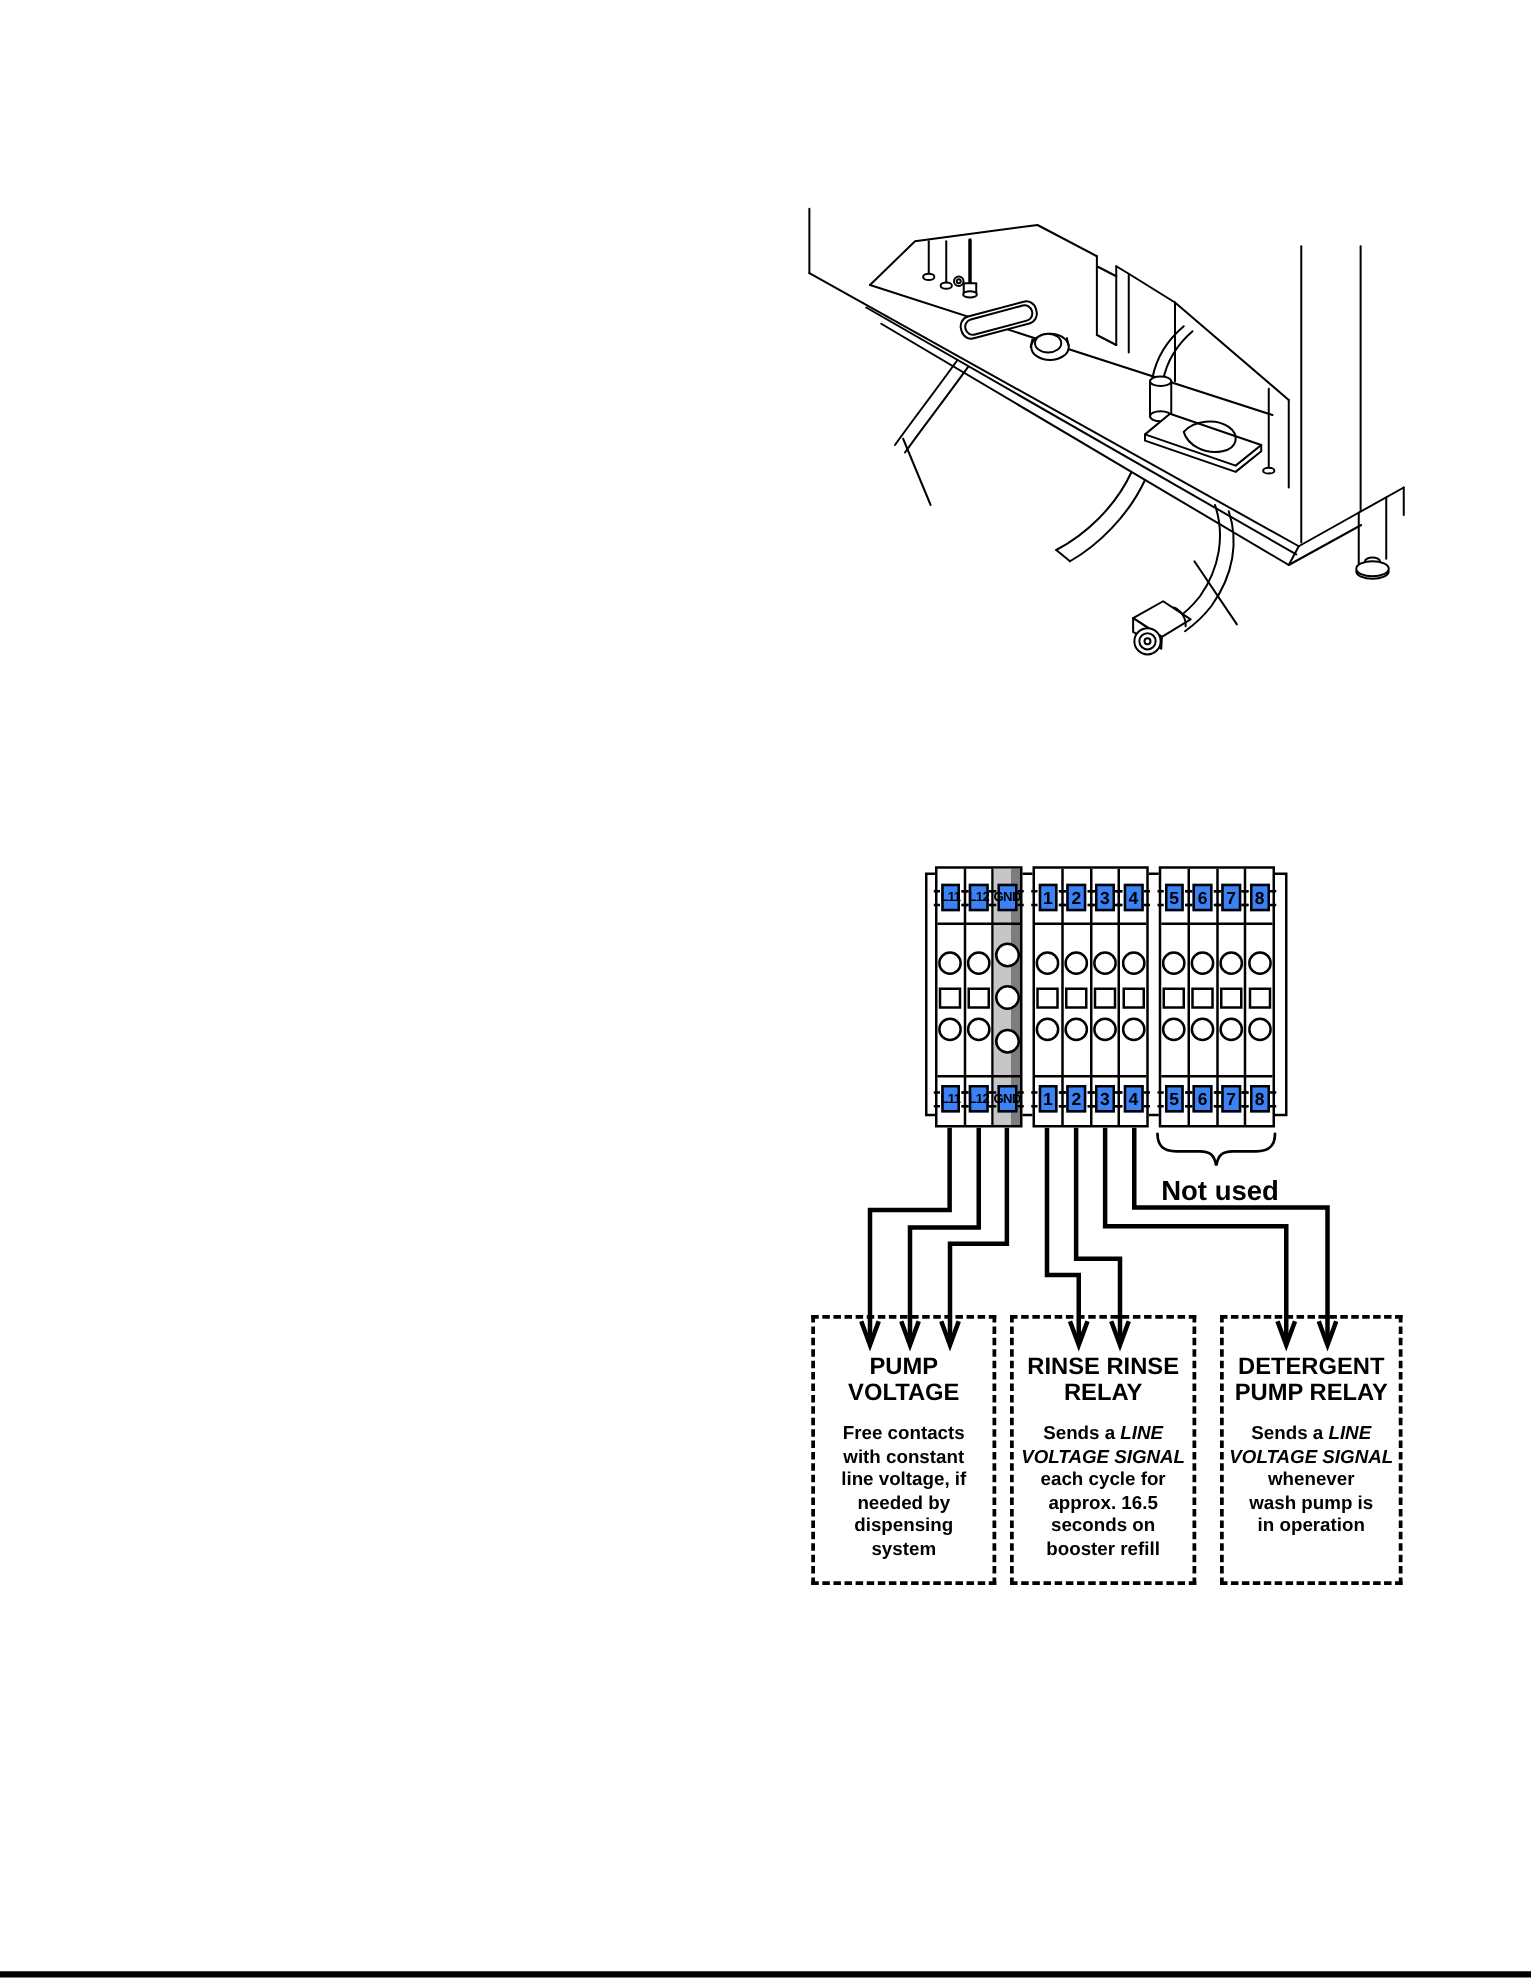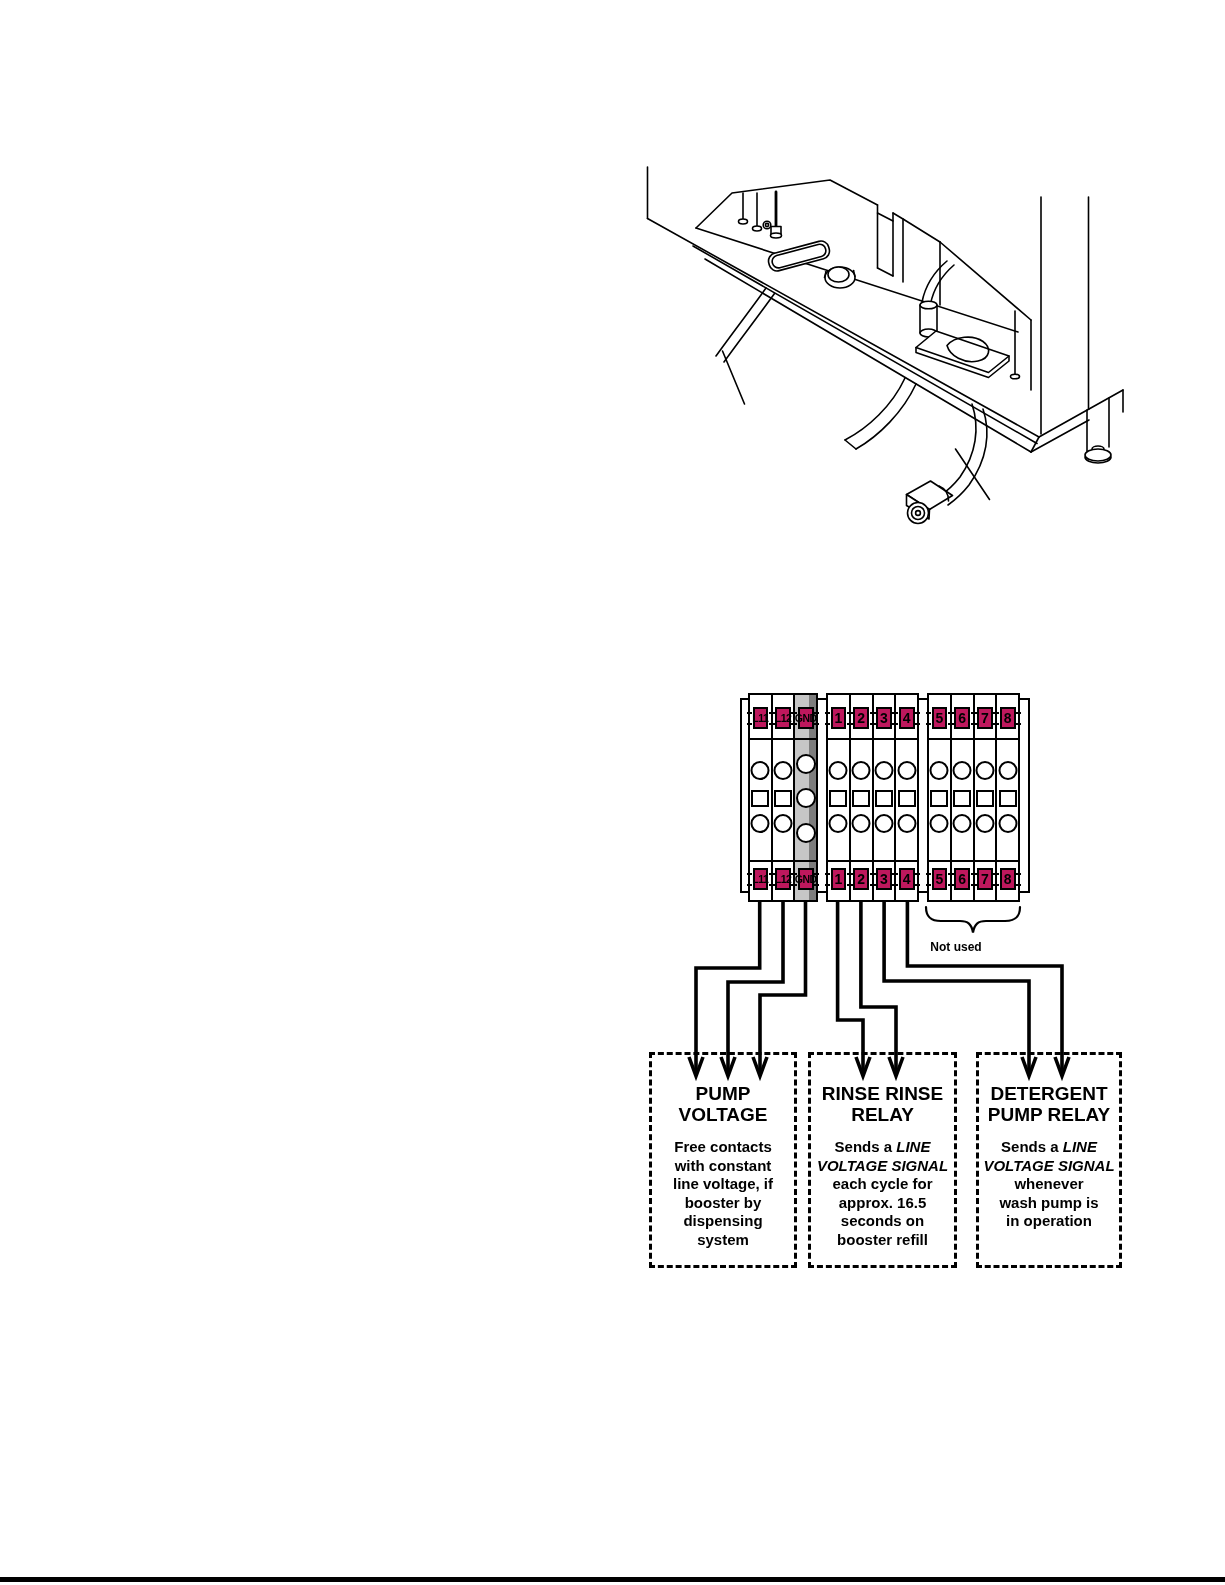--- a/index.html
+++ b/index.html
@@ -16,39 +16,39 @@
        box-sizing:border-box;display:flex;z-index:3;}
   .g1{left:748px;width:70px;}
   .g2{left:826px;width:93px;}
   .g3{left:927px;width:93px;}
   .tcol{position:relative;flex:1;border-right:2px solid #000;z-index:1;}
   .tcol:last-child{border-right:none;}
   .tcol.gnd{background:linear-gradient(90deg,#c6c6c6 0 66%,#7d7d7d 66% 100%);}
   .ghl{position:absolute;left:0;right:0;height:2px;background:#000;z-index:2;}
   .ghl.a{top:43px;} .ghl.b{top:165px;}
   .tlabel{position:absolute;left:2.5px;right:2.5px;height:18px;border:2px solid #000;
-          background:#be185d;display:flex;align-items:center;justify-content:center;
+          background:#3b82f6;display:flex;align-items:center;justify-content:center;
           font-weight:700;z-index:4;}
   .tlabel.t{top:12px;} .tlabel.b{top:173px;}
   .g1 .tlabel{font-size:10.5px;letter-spacing:-0.5px;}
   .g2 .tlabel,.g3 .tlabel{font-size:14px;}
   .screw{position:absolute;width:5px;height:9px;border-top:2.5px solid #000;
          border-bottom:2.5px solid #000;top:2.5px;}
   .screw.sl{left:-7.5px;} .screw.sr{right:-7.5px;}
   .hole{position:absolute;left:50%;transform:translateX(-50%);width:15px;height:15px;
         border:2.5px solid #000;border-radius:50%;background:#fff;z-index:3;}
   .hole.h1{top:66px;} .hole.h2{top:119px;}
   .hole.gh1{top:59px;width:16px;height:16px;}
   .hole.gh2{top:93px;width:16px;height:16px;}
   .hole.gh3{top:128px;width:16px;height:16px;}
   .sq{position:absolute;left:50%;transform:translateX(-50%);top:95px;width:14px;height:13px;
       border:2.5px solid #000;background:#fff;z-index:3;}
 
-  .notused{position:absolute;left:896px;top:940px;width:120px;text-align:center;
-           font-weight:700;font-size:12px;z-index:3;}
+  .notused{position:absolute;left:916px;top:940px;width:120px;text-align:center;
+           font-weight:700;font-size:22px;z-index:3;}
 
   
   .callout{position:absolute;top:1052px;height:216px;border:3px dashed #000;
            box-sizing:border-box;text-align:center;z-index:2;background:transparent;}
   .c1{left:649px;width:148px;}
   .c2{left:808px;width:149px;}
   .c3{left:976px;width:146px;}
   .ctitle{margin:28px 0 0 0;font-weight:700;font-size:19px;line-height:21px;white-space:pre-line;}
   .cbody{margin:13px 2px 0 2px;font-weight:700;font-size:15px;line-height:18.5px;white-space:pre-line;}
   .cbody .it{font-style:italic;}
@@ -354,21 +354,21 @@
   </div>
 
   <div class="notused">Not used</div>
 
   <div class="callout c1">
     <div class="ctitle">PUMP
 VOLTAGE</div>
     <div class="cbody"><span>Free contacts
 with constant
 line voltage, if
-booster by
+needed by
 dispensing
 system</span></div>
   </div>
   <div class="callout c2">
     <div class="ctitle">RINSE RINSE
 RELAY</div>
     <div class="cbody"><span>Sends a </span><span class="it">LINE
 VOLTAGE SIGNAL</span><span>
 each cycle for
 approx. 16.5

